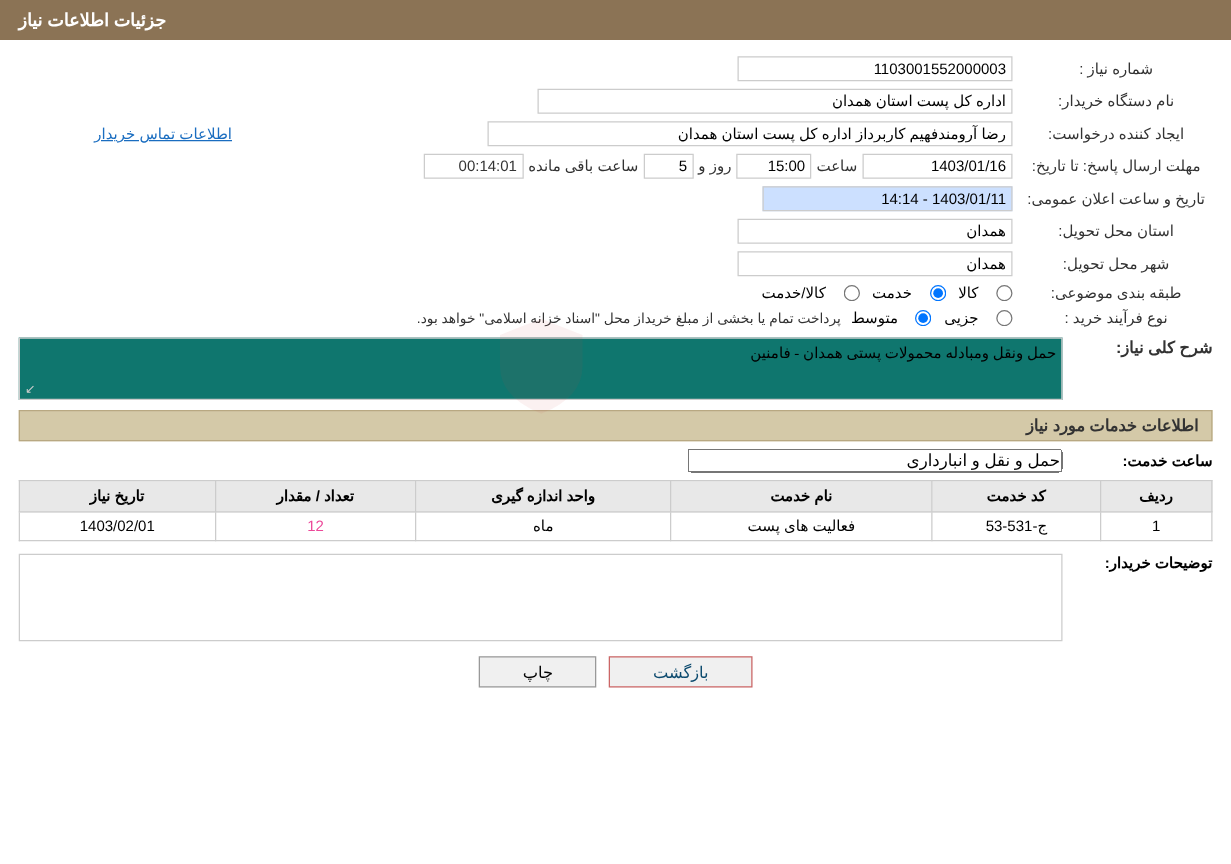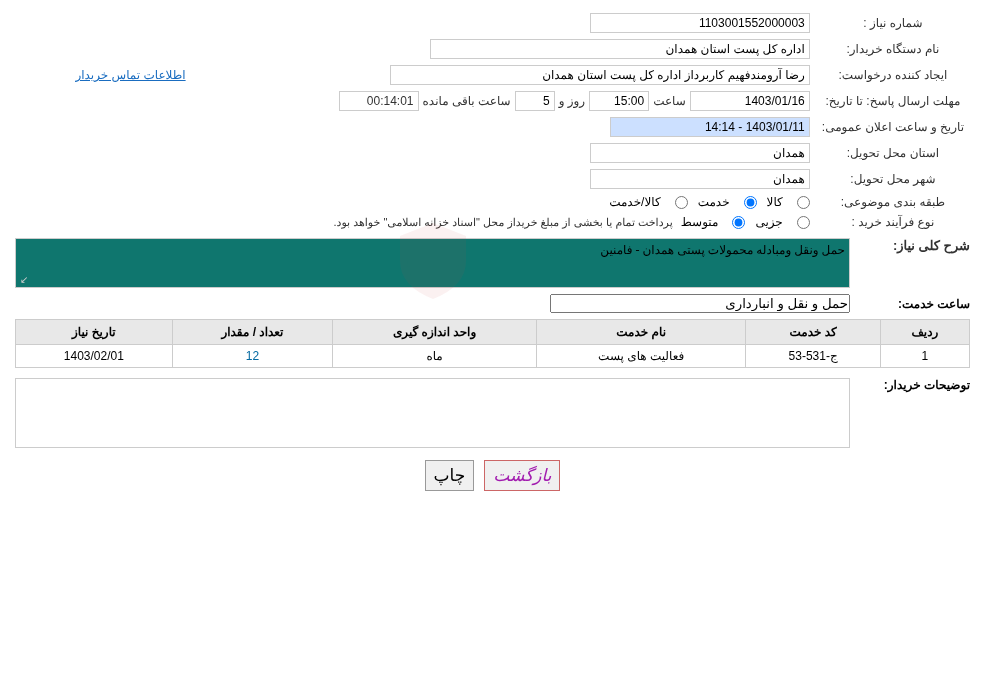--- a/index.html
+++ b/index.html
@@ -111,64 +111,66 @@
       font-size: 12px;
       font-weight: bold;
     }
     .services-table td {
       border: 1px solid #ccc;
       padding: 4px 8px;
       text-align: center;
       font-size: 12px;
     }
     .services-table td.red-text {
-      color: #0369a1;
+      color: #ec4899;
     }
     .توضیحات-box {
       border: 1px solid #ccc;
       min-height: 70px;
       background: #fff;
       width: 100%;
       padding: 4px;
       resize: none;
       font-family: Tahoma, Arial, sans-serif;
       font-size: 12px;
     }
     .buttons-row {
       display: flex;
       justify-content: center;
       gap: 10px;
       margin-top: 12px;
       margin-bottom: 10px;
     }
     .btn {
-      padding: 4px 8px;
-      font-size: 17px;
+      padding: 4px 34px;
+      font-size: 13px;
       font-family: Tahoma, Arial, sans-serif;
       border: 1px solid #999;
       cursor: pointer;
       background: #f0f0f0;
     }
     .btn-print {
       background: #f0f0f0;
     }
     .btn-back {
       background: #f0f0f0;
       border: 1px solid #cc6666;
-      color: #a21caf;
-      font-style: italic;
+      color: #0c4a6e;
     }
     .main-content-area {
       position: relative;
     }
   </style>
 </head>
 <body>
 
 <div class="page-wrapper">
+  <div class="header-bar">
+    <span>جزئیات اطلاعات نیاز</span>
+  </div>
 
   <div class="content main-content-area">
 
     <table class="info-table">
       <tbody>
           <tr>
         <td class="label-cell">شماره نیاز :</td>
         <td class="value-cell">
           <input type="text" class="medium-input" style="width: 220px;" readonly="" value="1103001552000003">
         </td>
@@ -278,20 +280,21 @@
           <svg width="70" height="80" viewBox="0 0 70 80">
             <path d="M35 2 L68 15 L68 40 Q68 65 35 78 Q2 65 2 40 L2 15 Z" fill="#cc4444"></path>
             <path d="M35 10 L60 20 L60 40 Q60 60 35 70 Q10 60 10 40 L10 20 Z" fill="none" stroke="#cc4444" stroke-width="2"></path>
           </svg>
         </div>
         <span>حمل ونقل ومبادله محمولات پستی   همدان - فامنین</span>
         <div style="position:absolute; bottom:2px; left:4px; color:#ccc; font-size:10px;">↙</div>
       </div>
     </div>
 
+    <div class="section-title">اطلاعات خدمات مورد نیاز</div>
 
     <div style="display:flex; align-items:center; margin:4px 0;">
       <span style="width:120px; text-align:right; padding-left:8px; font-size:12px; font-weight:bold;">ساعت خدمت:</span>
       <input type="text" style="width: 300px;" value="حمل و نقل و انبارداری" readonly="">
     </div>
 
     <table class="services-table">
       <thead>
         <tr>
           <th>ردیف</th>

